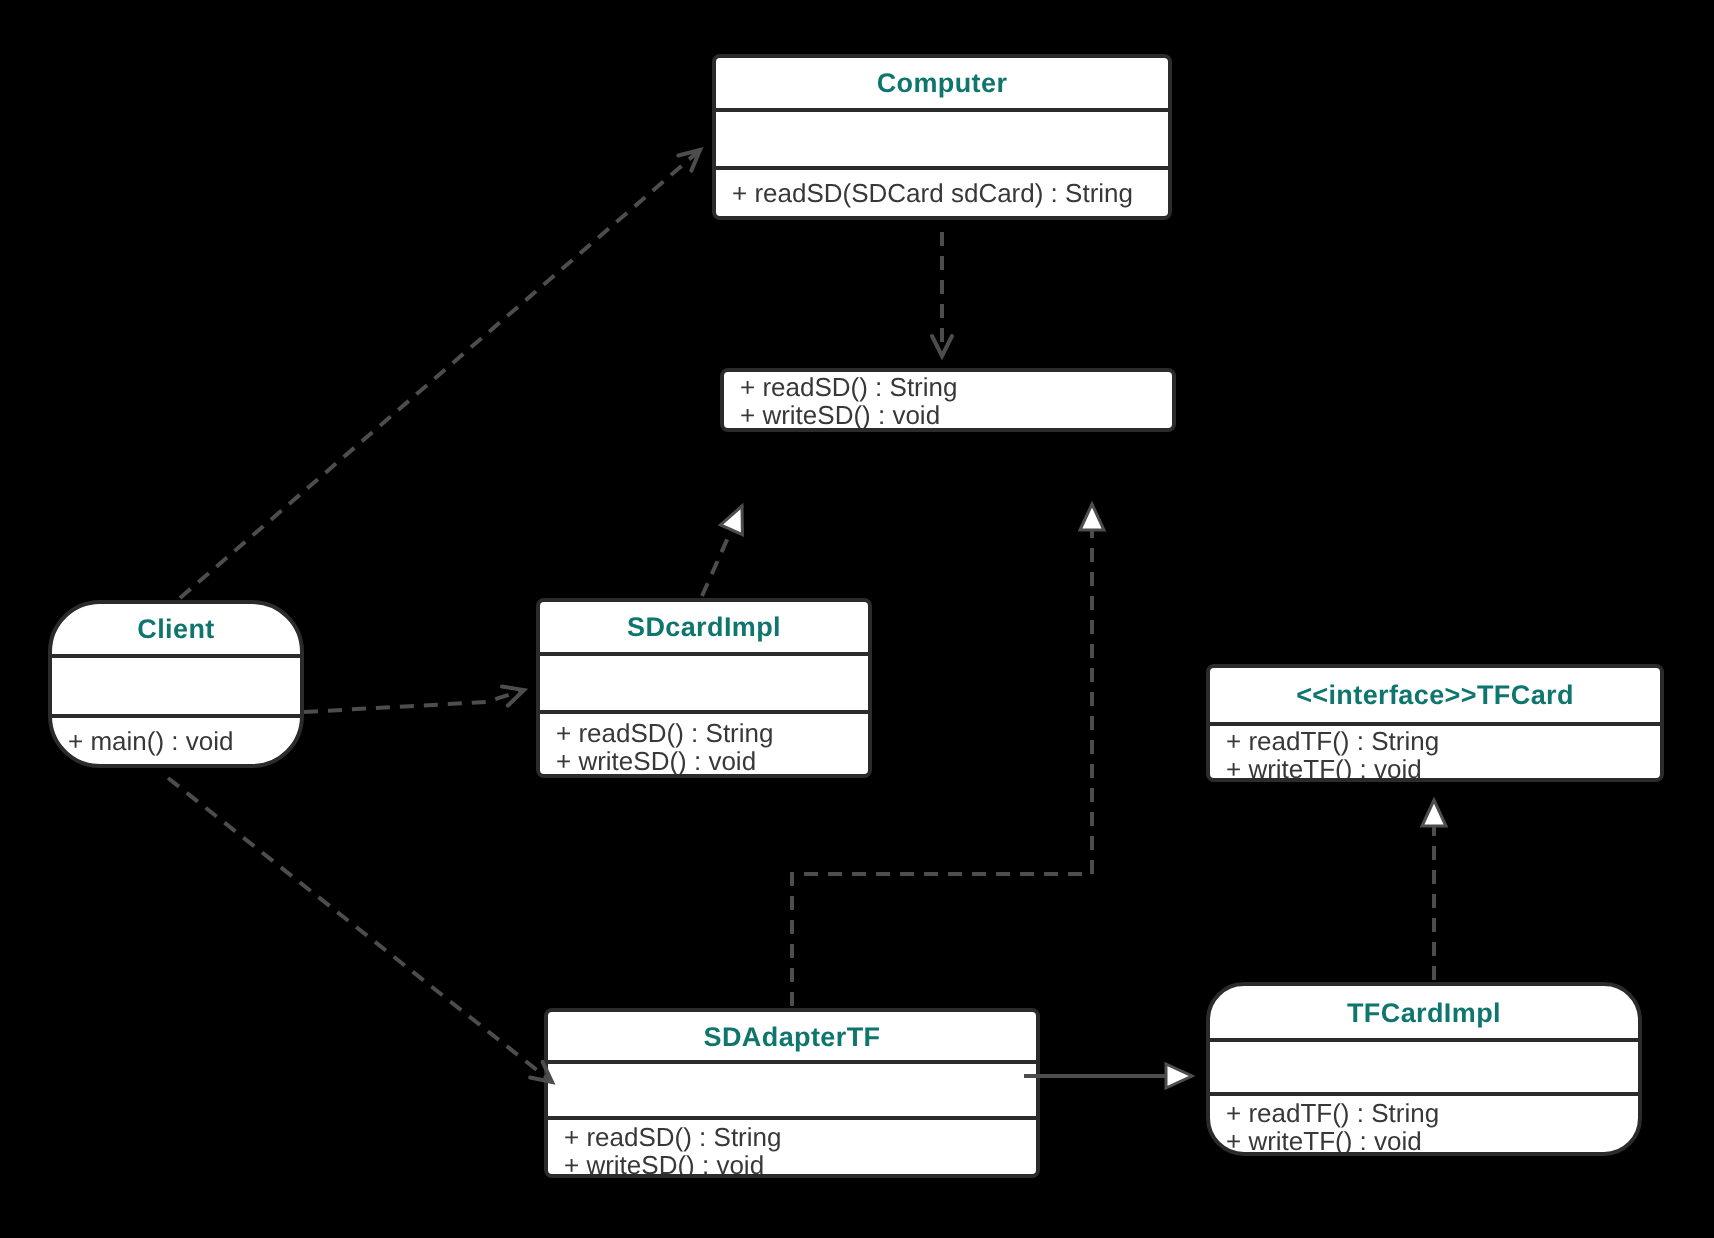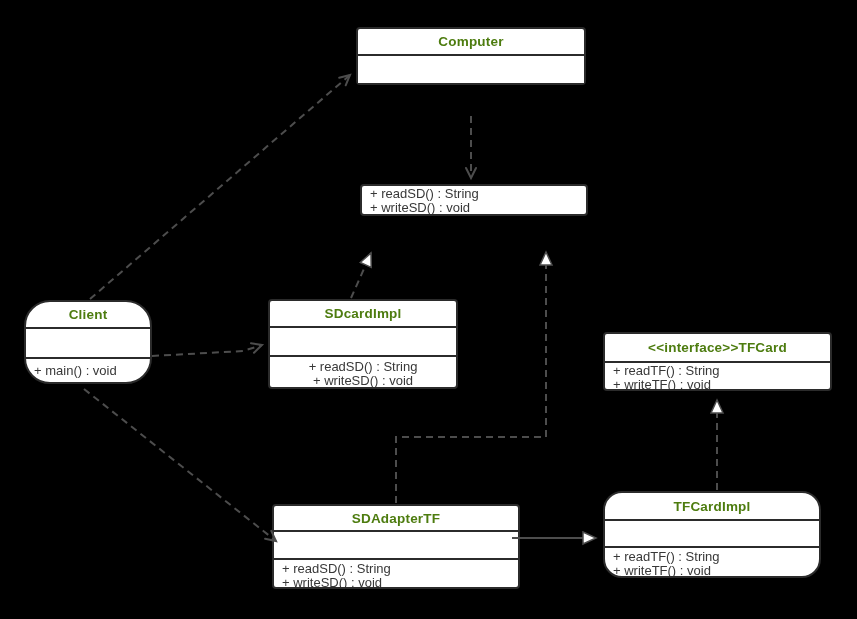--- a/index.html
+++ b/index.html
@@ -13,52 +13,53 @@
 
   .uml-class {
     position:absolute; z-index:2; box-sizing:border-box;
     background:#ffffff; border:2px solid #2b2b2b; border-radius:4px;
     color:#333333;
   }
   .sec { box-sizing:border-box; overflow:hidden; }
   .sec + .sec { border-top:2px solid #2b2b2b; }
   .title {
     display:flex; align-items:center; justify-content:center;
-    font-weight:bold; font-size:13.5px; color:#4d7c0f; letter-spacing:0.2px;
+    font-weight:bold; font-size:13.5px; color:#0f766e; letter-spacing:0.2px;
   }
   .methods { font-size:13px; color:#383838; }
   .one { display:flex; align-items:center; padding:0 8px; }
   .two { padding:1px 8px 0 8px; line-height:14px; }
   .two div { white-space:nowrap; }
   .attrs { background:#ffffff; }
 </style>
 </head>
 <body>
 
 <div class="stage">
 
   <div class="uml-class" style="left:356px; top:27px; width:230px;">
     <div class="sec title" style="height:25px">Computer</div>
     <div class="sec attrs" style="height:29px"></div>
+    <div class="sec methods one" style="height:25px">+ readSD(SDCard sdCard) : String</div>
   </div>
 
   <div class="uml-class" style="left:360px; top:184px; width:228px;">
     <div class="sec methods two" style="height:28px">
       <div>+ readSD() : String</div>
       <div>+ writeSD() : void</div>
     </div>
   </div>
 
   <div class="uml-class" style="left:24px; top:300px; width:128px;border-radius:26px;">
     <div class="sec title" style="height:25px">Client</div>
     <div class="sec attrs" style="height:30px"></div>
     <div class="sec methods one" style="height:25px">+ main() : void</div>
   </div>
 
-  <div class="uml-class" style="left:268px; top:299px; width:190px;text-align:center;">
+  <div class="uml-class" style="left:268px; top:299px; width:168px;">
     <div class="sec title" style="height:25px">SDcardImpl</div>
     <div class="sec attrs" style="height:29px"></div>
     <div class="sec methods two" style="height:32px; padding-top:3px">
       <div>+ readSD() : String</div>
       <div>+ writeSD() : void</div>
     </div>
   </div>
 
   <div class="uml-class" style="left:603px; top:332px; width:229px;">
     <div class="sec title" style="height:27px">&lt;&lt;interface&gt;&gt;TFCard</div>

